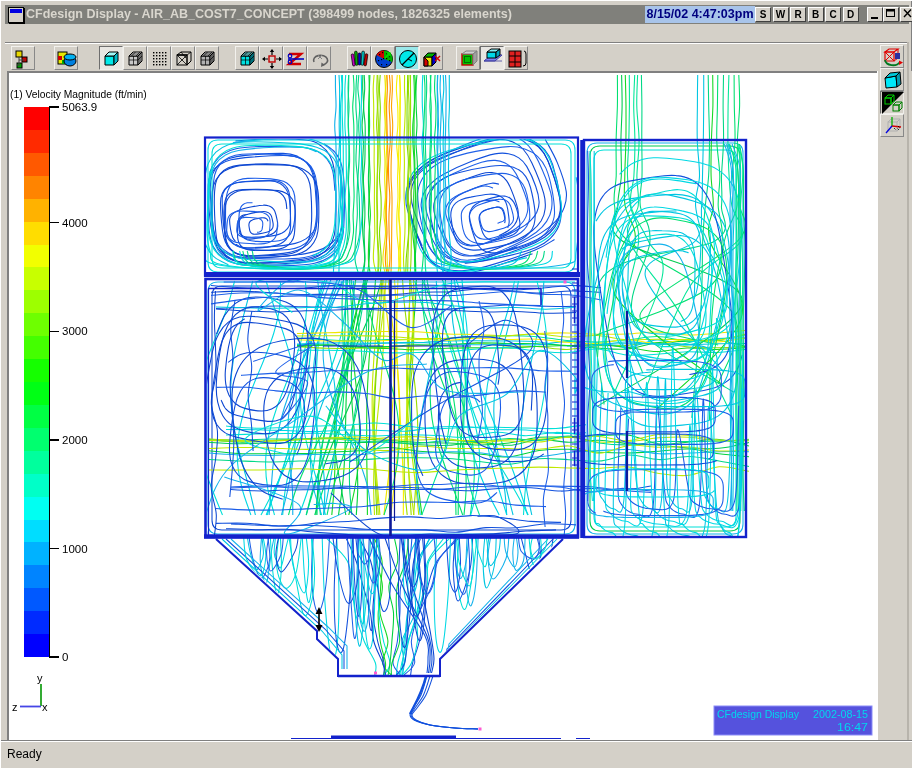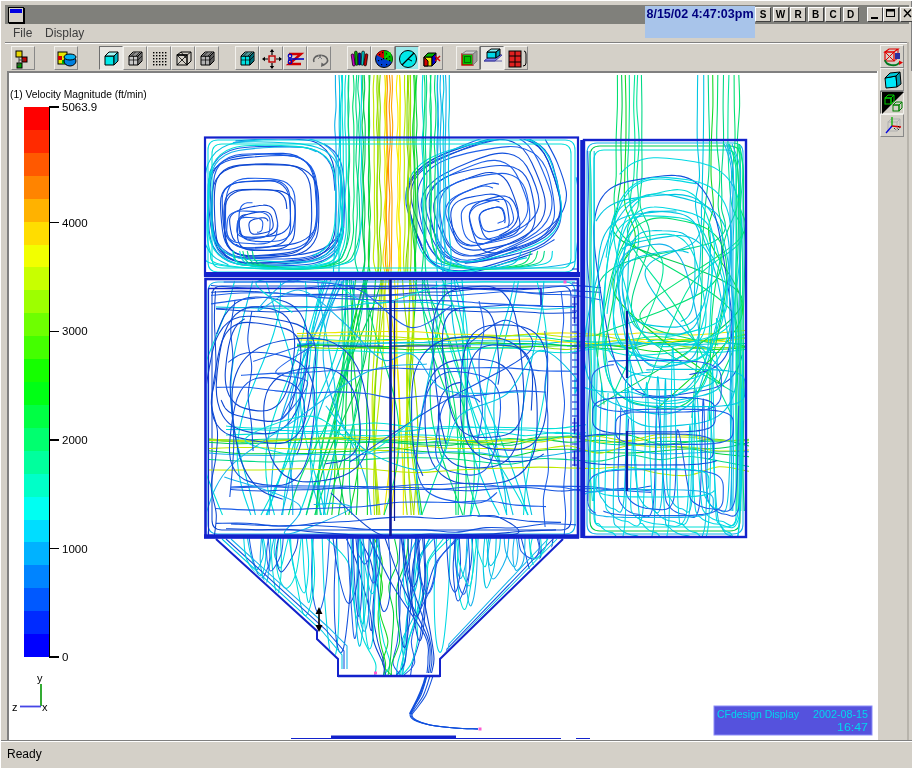--- a/index.html
+++ b/index.html
@@ -5,21 +5,21 @@
   font-family:"Liberation Sans",sans-serif;position:relative;}
 #win{position:absolute;left:0;top:0;width:912px;height:768px;
   background:#d4d0c8;border-left:1px solid #fff;border-top:1px solid #fff;box-sizing:border-box;
   box-shadow:inset -1px -1px 0 #808080;}
 #titlebar{position:absolute;left:4px;top:4px;width:904px;height:19px;background:#80807b;
   color:#d9d6ce;font-weight:bold;font-size:12.5px;line-height:19px;white-space:nowrap;}
 #titleicon{position:absolute;left:3px;top:2px;width:14px;height:14px;background:#d4d0c8;
   border:1px solid #000;box-shadow:1px 1px 0 #000;}
 #titleicon .tb{position:absolute;left:1px;top:1px;right:1px;height:4px;background:#0000e0;}
 #titletext{position:absolute;left:21px;top:0;}
-#clock{position:absolute;left:640px;top:1px;width:110px;height:32px;background:#a8c4ea;
+#clock{position:absolute;left:640px;top:1px;width:110px;height:17px;background:#a8c4ea;
   color:#000080;font-weight:bold;font-size:12.5px;line-height:17px;text-align:center;}
 .wbtn{position:absolute;top:2px;width:16px;height:15px;background:#d4d0c8;
   border-top:1px solid #fff;border-left:1px solid #fff;border-right:1px solid #404040;
   border-bottom:1px solid #404040;box-sizing:border-box;color:#000;font-size:10px;
   font-weight:bold;text-align:center;line-height:13px;}
 #menubar{position:absolute;left:4px;top:24px;width:904px;height:17px;color:#3c3c3c;
   font-size:12px;}
 #menubar span{position:absolute;top:1px;}
 #toolbar{position:absolute;left:4px;top:41px;width:904px;height:29px;
   border-top:1px solid #808080;box-shadow:0 1px 0 #fff inset;}
@@ -39,42 +39,39 @@
 #statusbar{position:absolute;left:0px;top:739px;width:912px;height:29px;background:#d4d0c8;
   border-top:1px solid #808080;box-shadow:0 1px 0 #fff inset;}
 #statusbar .txt{position:absolute;left:6px;top:6px;font-size:12px;color:#000;}
 </style></head>
 <body>
 <div id="win">
 <div id="titlebar">
       <div id="titleicon">
         <div class="tb"></div>
       </div>
+<span id="titletext">CFdesign Display - AIR_AB_COST7_CONCEPT (398499 nodes, 1826325 elements)</span>
 <div id="clock">8/15/02 4:47:03pm</div>
 <div class="wbtn" style="left:750.0px">S</div>
 <div class="wbtn" style="left:767.5px">W</div>
 <div class="wbtn" style="left:785.0px">R</div>
 <div class="wbtn" style="left:802.5px">B</div>
 <div class="wbtn" style="left:820.0px">C</div>
 <div class="wbtn" style="left:837.5px">D</div>
 <div class="wbtn" style="left:862px"><svg width="14" height="12">
           <path d="M3,10 h7" stroke="#000" stroke-width="2"></path>
         </svg></div>
 <div class="wbtn" style="left:878px"><svg width="14" height="12">
           <rect x="2.5" y="1.5" width="8" height="7" fill="none" stroke="#000" stroke-width="1"></rect>
           <path d="M2.5,2.5 h8" stroke="#000" stroke-width="2"></path>
         </svg></div>
 <div class="wbtn" style="left:895px"><svg width="14" height="12">
           <path d="M3,1.5 l7,7.5 M10,1.5 l-7,7.5" stroke="#000" stroke-width="1.4"></path>
         </svg></div>
 </div>
-<div id="menubar">
-      <span style="left:8px">File</span>
-      <span style="left:40px">Display</span>
-    </div>
 <div id="toolbar">
       <div class="tbtn raised" style="left:6px">
         <svg width="22" height="22" viewBox="0 0 22 22">
           <rect x="3" y="3" width="6" height="6" fill="#e8d800" stroke="#000"></rect>
           <rect x="9" y="9" width="5" height="5" fill="#d00000" stroke="#000"></rect>
           <rect x="4" y="15" width="5" height="5" fill="#00a000" stroke="#000"></rect>
           <path d="M6,9 v9 M6,12 h6 M6,17 h-2 M11,9 v0" stroke="#404040" fill="none"></path>
         </svg>
       </div>
 <div class="tbtn raised" style="left:49px">

